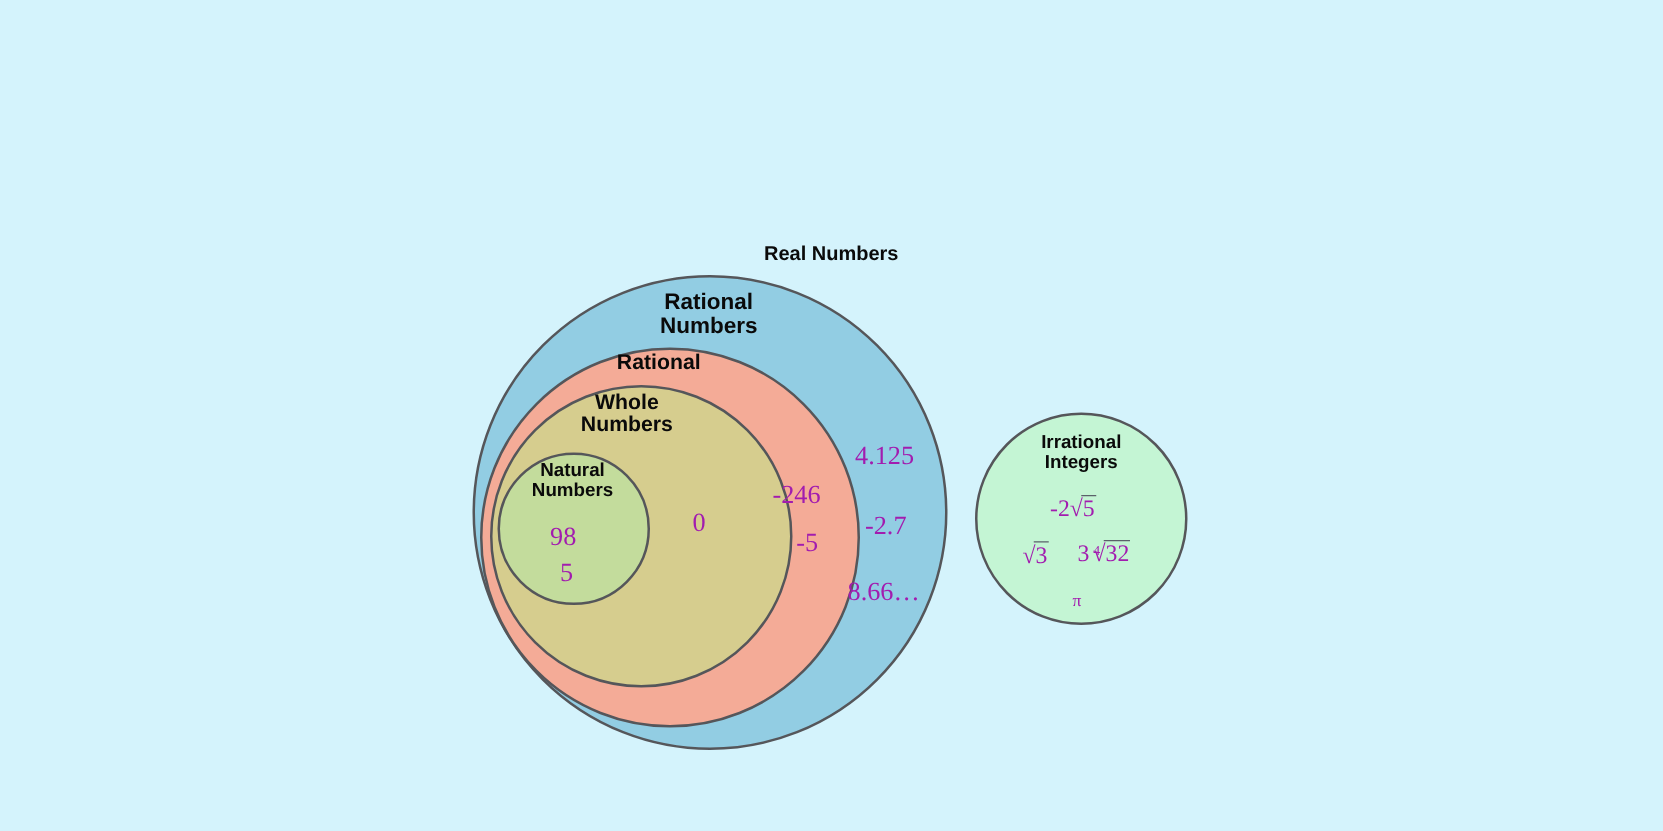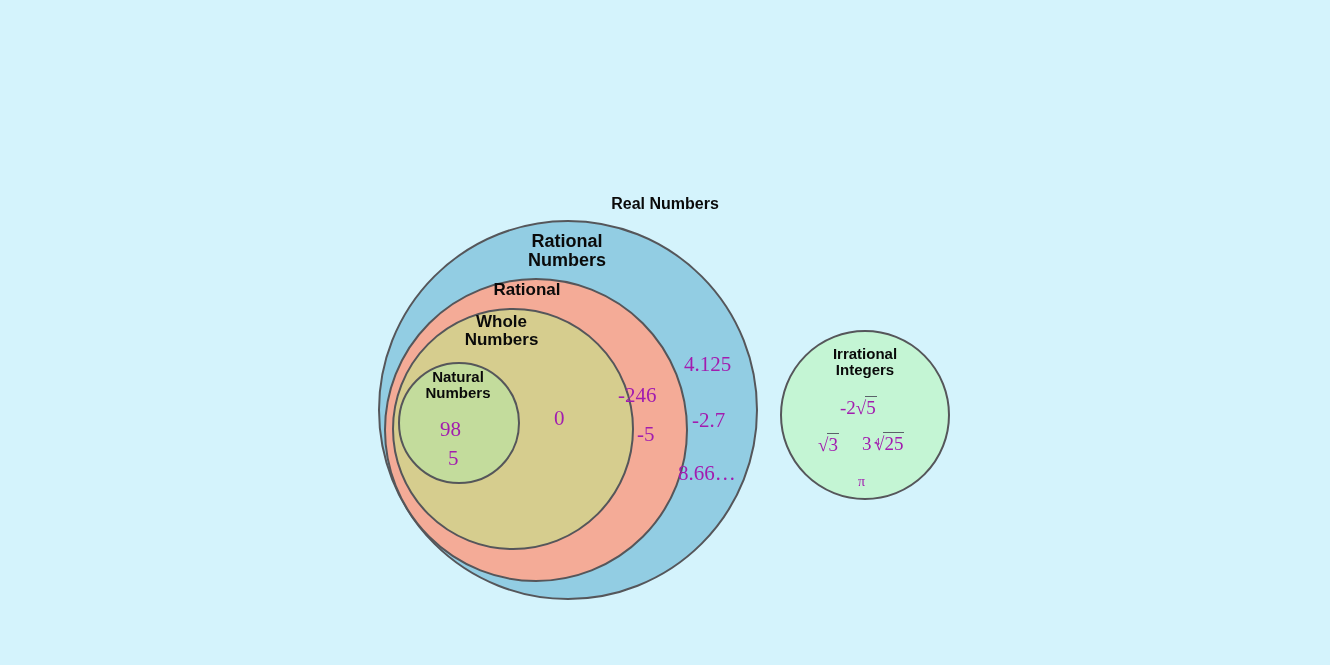--- a/index.html
+++ b/index.html
@@ -211,19 +211,19 @@
 
     <div class="num num-md" id="n-2sqrt5">
       <span class="radical"><span>-2</span><span class="rad-sign">√</span><span class="radicand">5</span></span>
     </div>
 
     <div class="num num-md" id="n-sqrt3">
       <span class="radical"><span class="rad-sign">√</span><span class="radicand">3</span></span>
     </div>
 
     <div class="num num-md" id="n-root32">
-      <span class="radical"><span>3</span><span class="rad-index">4</span><span class="rad-sign">√</span><span class="radicand">25</span></span>
+      <span class="radical"><span>3</span><span class="rad-index">4</span><span class="rad-sign">√</span><span class="radicand">32</span></span>
     </div>
 
     <div class="num" id="n-pi">π</div>
 
   </div>
 </div>
 
 </body></html>

